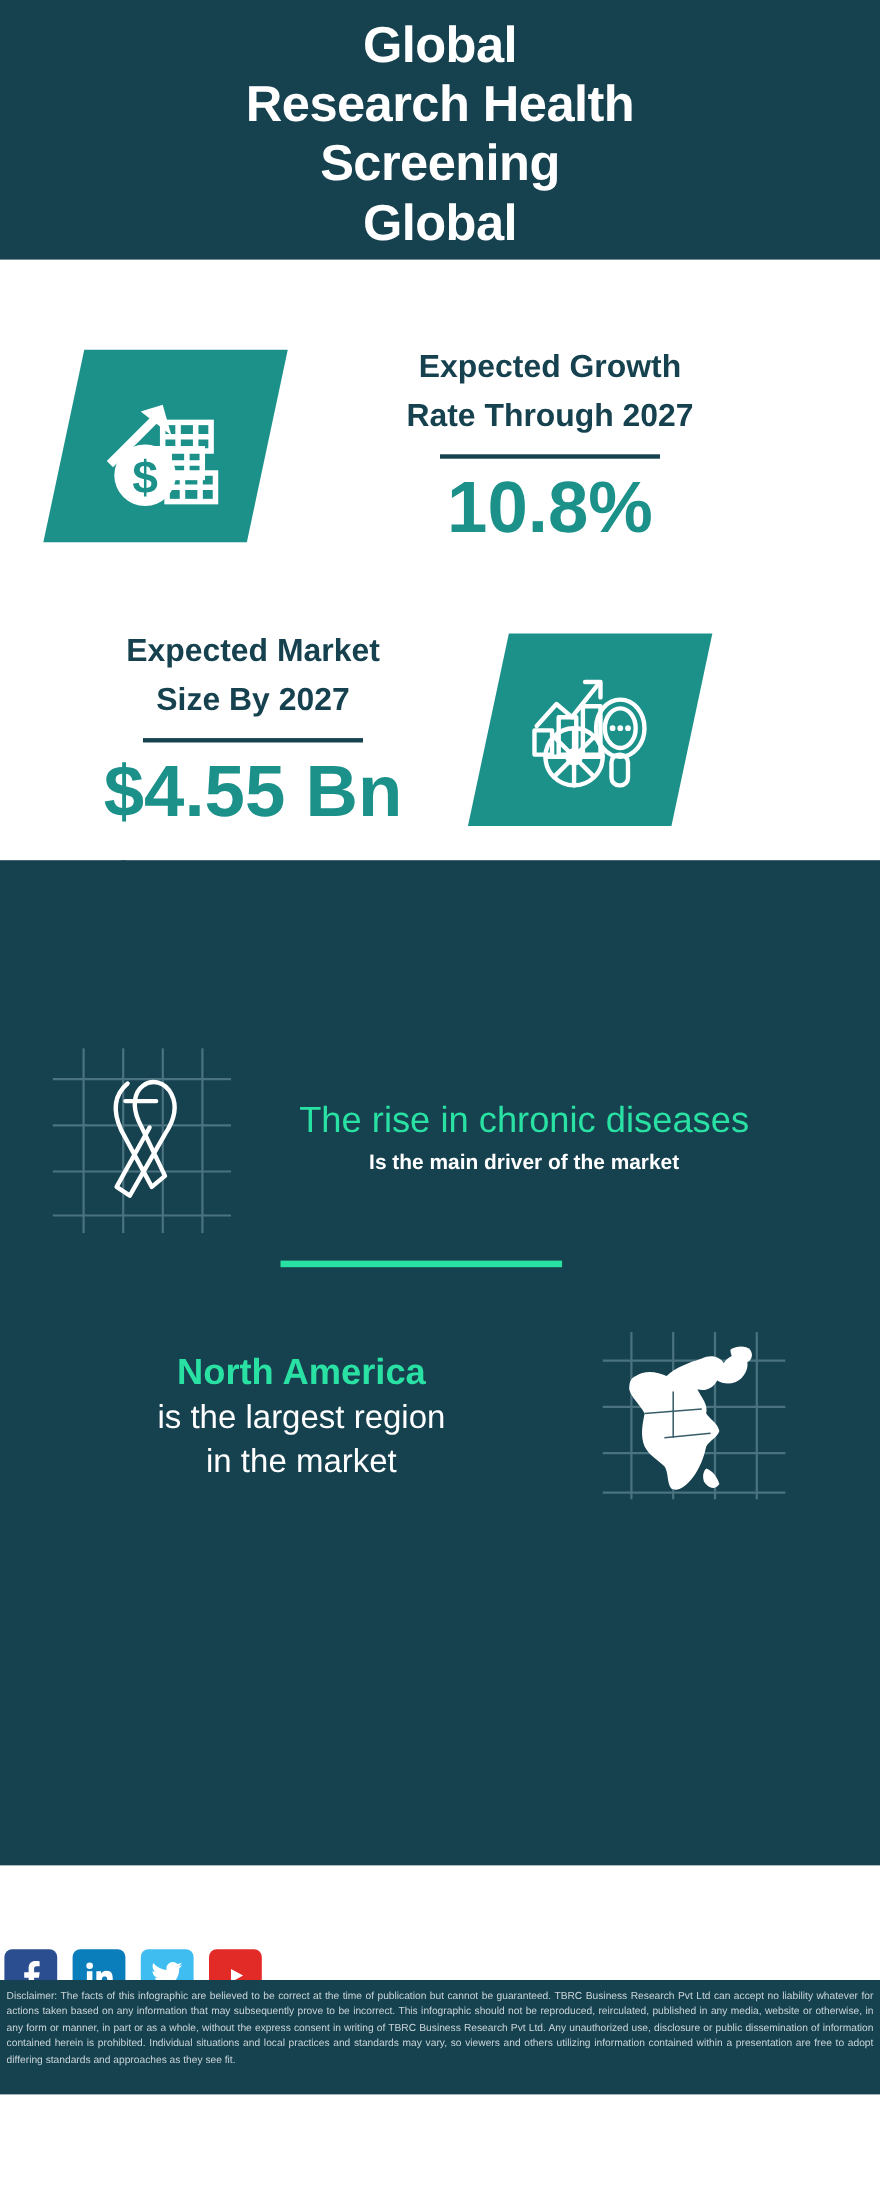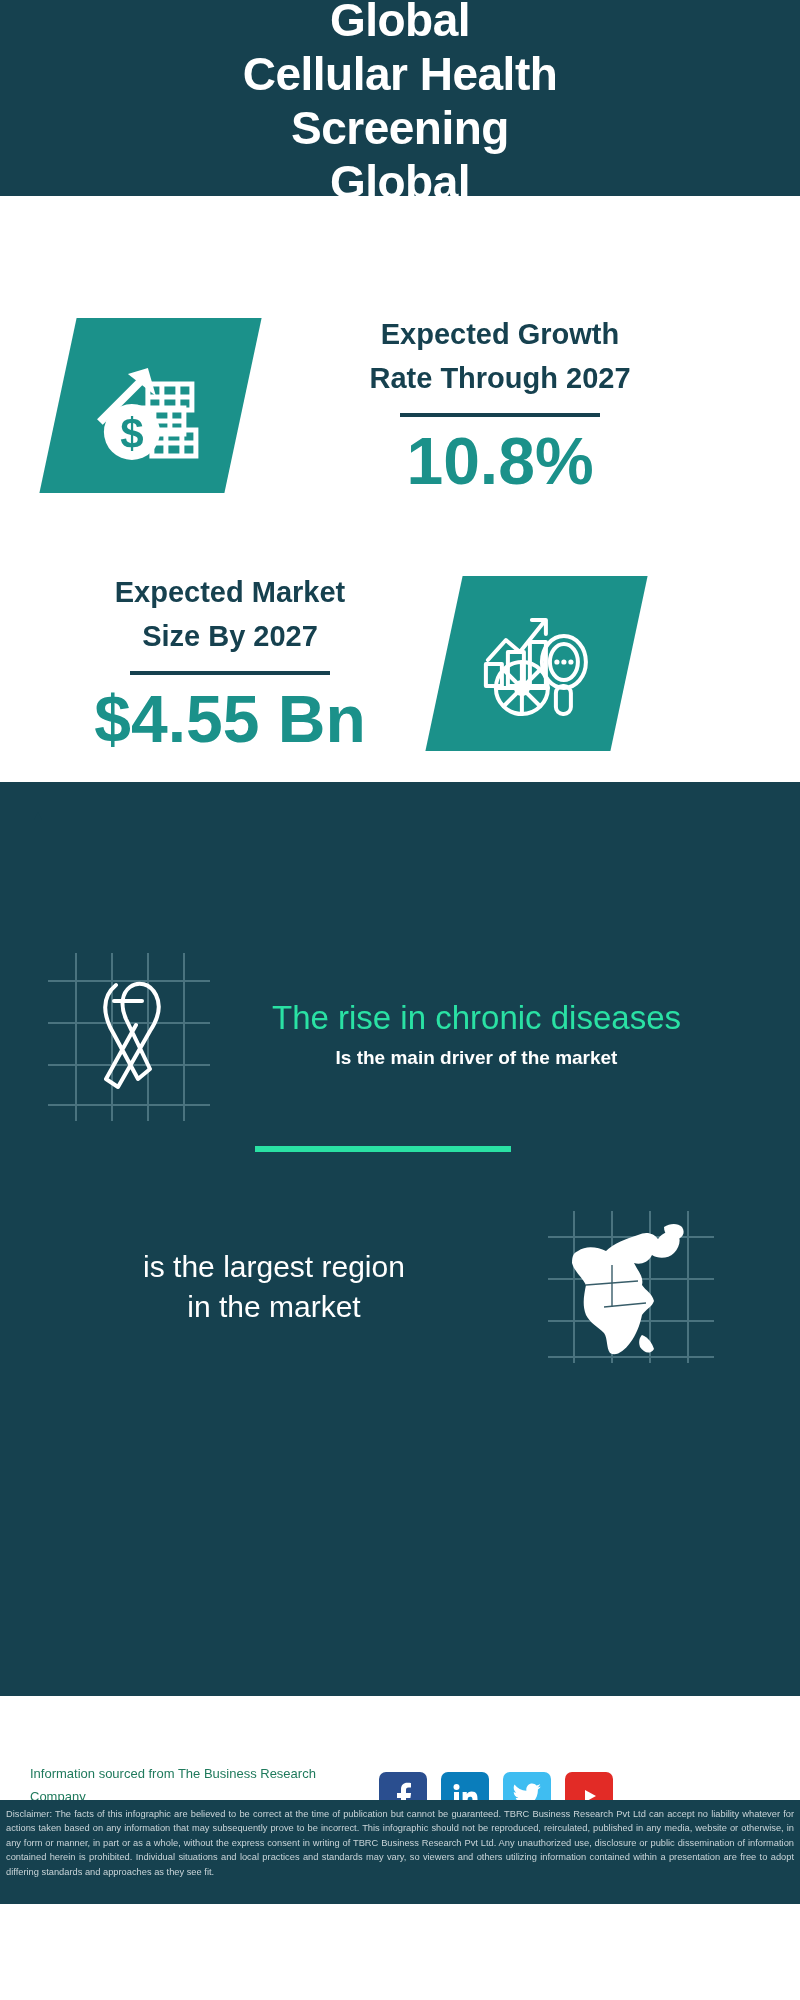--- a/index.html
+++ b/index.html
@@ -18,21 +18,21 @@
     width: 800px;
     height: 2000px;
     background: #ffffff;
   }
 
   
   .header {
     position: absolute;
     left: 0; top: 0;
     width: 800px;
-    height: 196px;
+    height: 236px;
     background: #16414F;
     display: flex;
     flex-direction: column;
     align-items: center;
     justify-content: center;
     padding-top: 6px;
   }
   .header-line {
     color: #ffffff;
     font-weight: bold;
@@ -260,21 +260,21 @@
     font-stretch: condensed;
   }
 </style>
 </head>
 <body>
 
 <div class="page">
 
   <div class="header">
     <div class="header-line">Global</div>
-    <div class="header-line">Cellular Health</div>
+    <div class="header-line">Research Health</div>
     <div class="header-line">Screening</div>
     <div class="header-line">Global</div>
   </div>
 
   <div class="stats">
 
     <div class="stat-row stat-row-1">
       <div class="tile tile-left">
         <div class="tile-inner">
           <svg width="118" height="112" viewBox="0 0 118 112">
@@ -380,20 +380,21 @@
       <div class="driver-text">
         <div class="accent-text">The rise in chronic diseases</div>
         <div class="white-bold-text">Is the main driver of the market</div>
       </div>
     </div>
 
     <div class="mint-divider"></div>
 
     <div class="region-block">
       <div class="region-text">
+        <div class="accent-bold-text">North America</div>
         <div class="white-text">is the largest region</div>
         <div class="white-text">in the market</div>
       </div>
       <svg class="map-icon" viewBox="0 0 180 160">
         <g stroke="#5C8490" stroke-width="2" opacity="0.75">
           <line x1="32" y1="4" x2="32" y2="156"></line>
           <line x1="70" y1="4" x2="70" y2="156"></line>
           <line x1="108" y1="4" x2="108" y2="156"></line>
           <line x1="146" y1="4" x2="146" y2="156"></line>
           <line x1="6" y1="30" x2="172" y2="30"></line>
@@ -409,24 +410,20 @@
         <g stroke="#16414F" stroke-width="1.4" fill="none" opacity="0.85">
           <path d="M44 78 L96 74"></path>
           <path d="M62 100 L104 96"></path>
           <path d="M70 58 L70 100"></path>
         </g>
       </svg>
     </div>
   </div>
 
   <div class="source-strip">
-    <div class="source-text">
-      <div class="source-line">Information sourced from The Business Research Company</div>
-      <div class="source-line">thebusinessresearchcompany.com</div>
-    </div>
     <div class="socials">
       <div class="social s-fb">
         <svg width="26" height="30" viewBox="0 0 26 30">
             <path fill="#ffffff" d="M16 30V17h4.4l.7-5H16V8.8c0-1.4.4-2.4 2.5-2.4H21V2c-.5 0-2-.2-3.7-.2-3.7 0-6.3 2.2-6.3 6.4V12H7v5h4v13h5z"></path>
           </svg>
       </div>
       <div class="social s-li">
         <svg width="28" height="28" viewBox="0 0 28 28">
             <g fill="#ffffff">
               <rect x="3" y="10" width="5" height="15"></rect>

